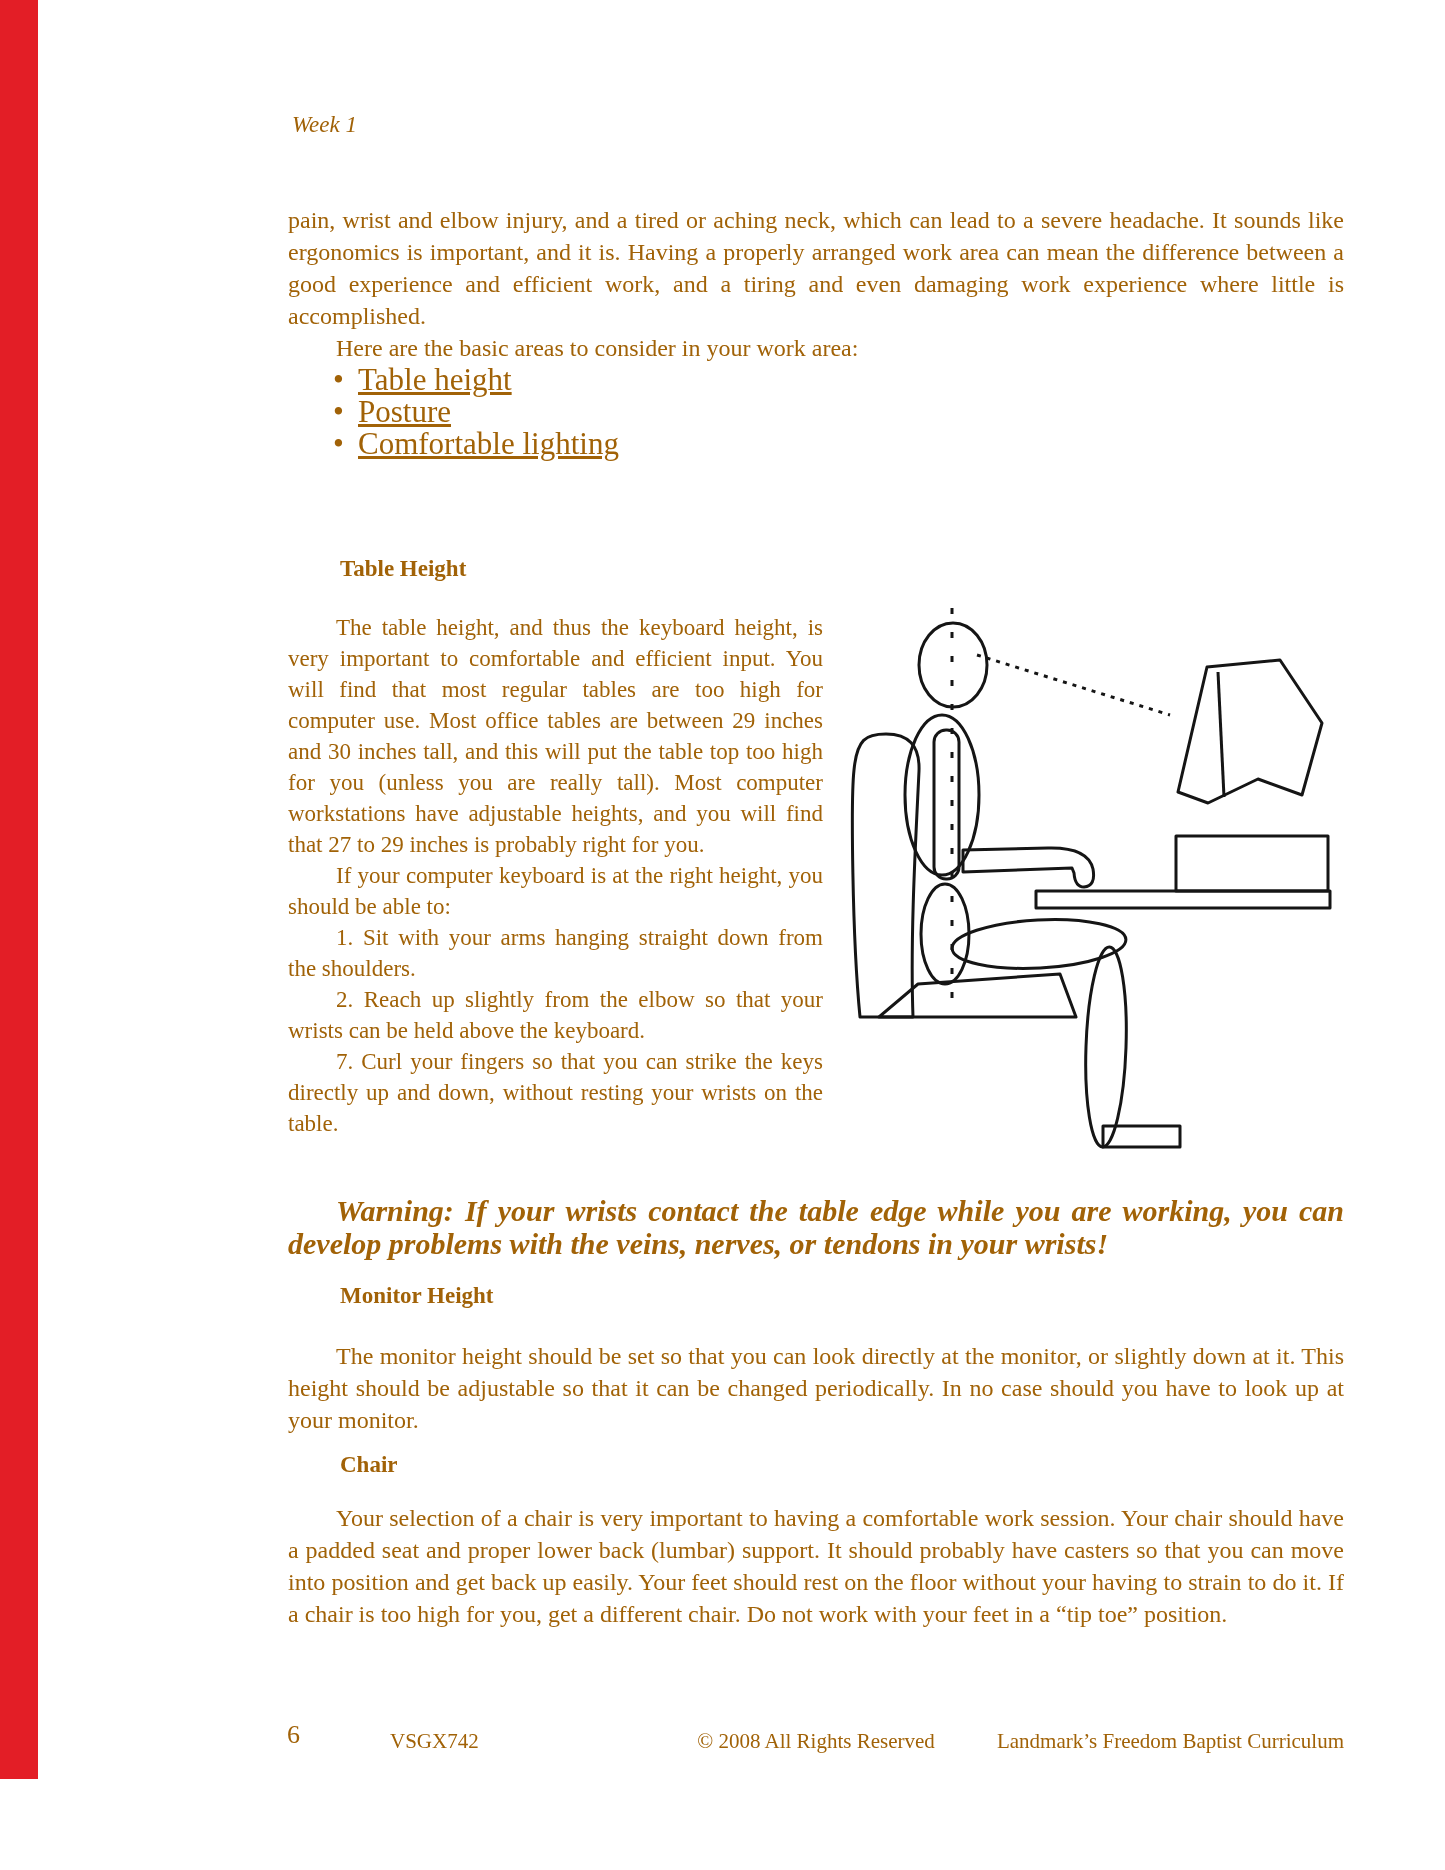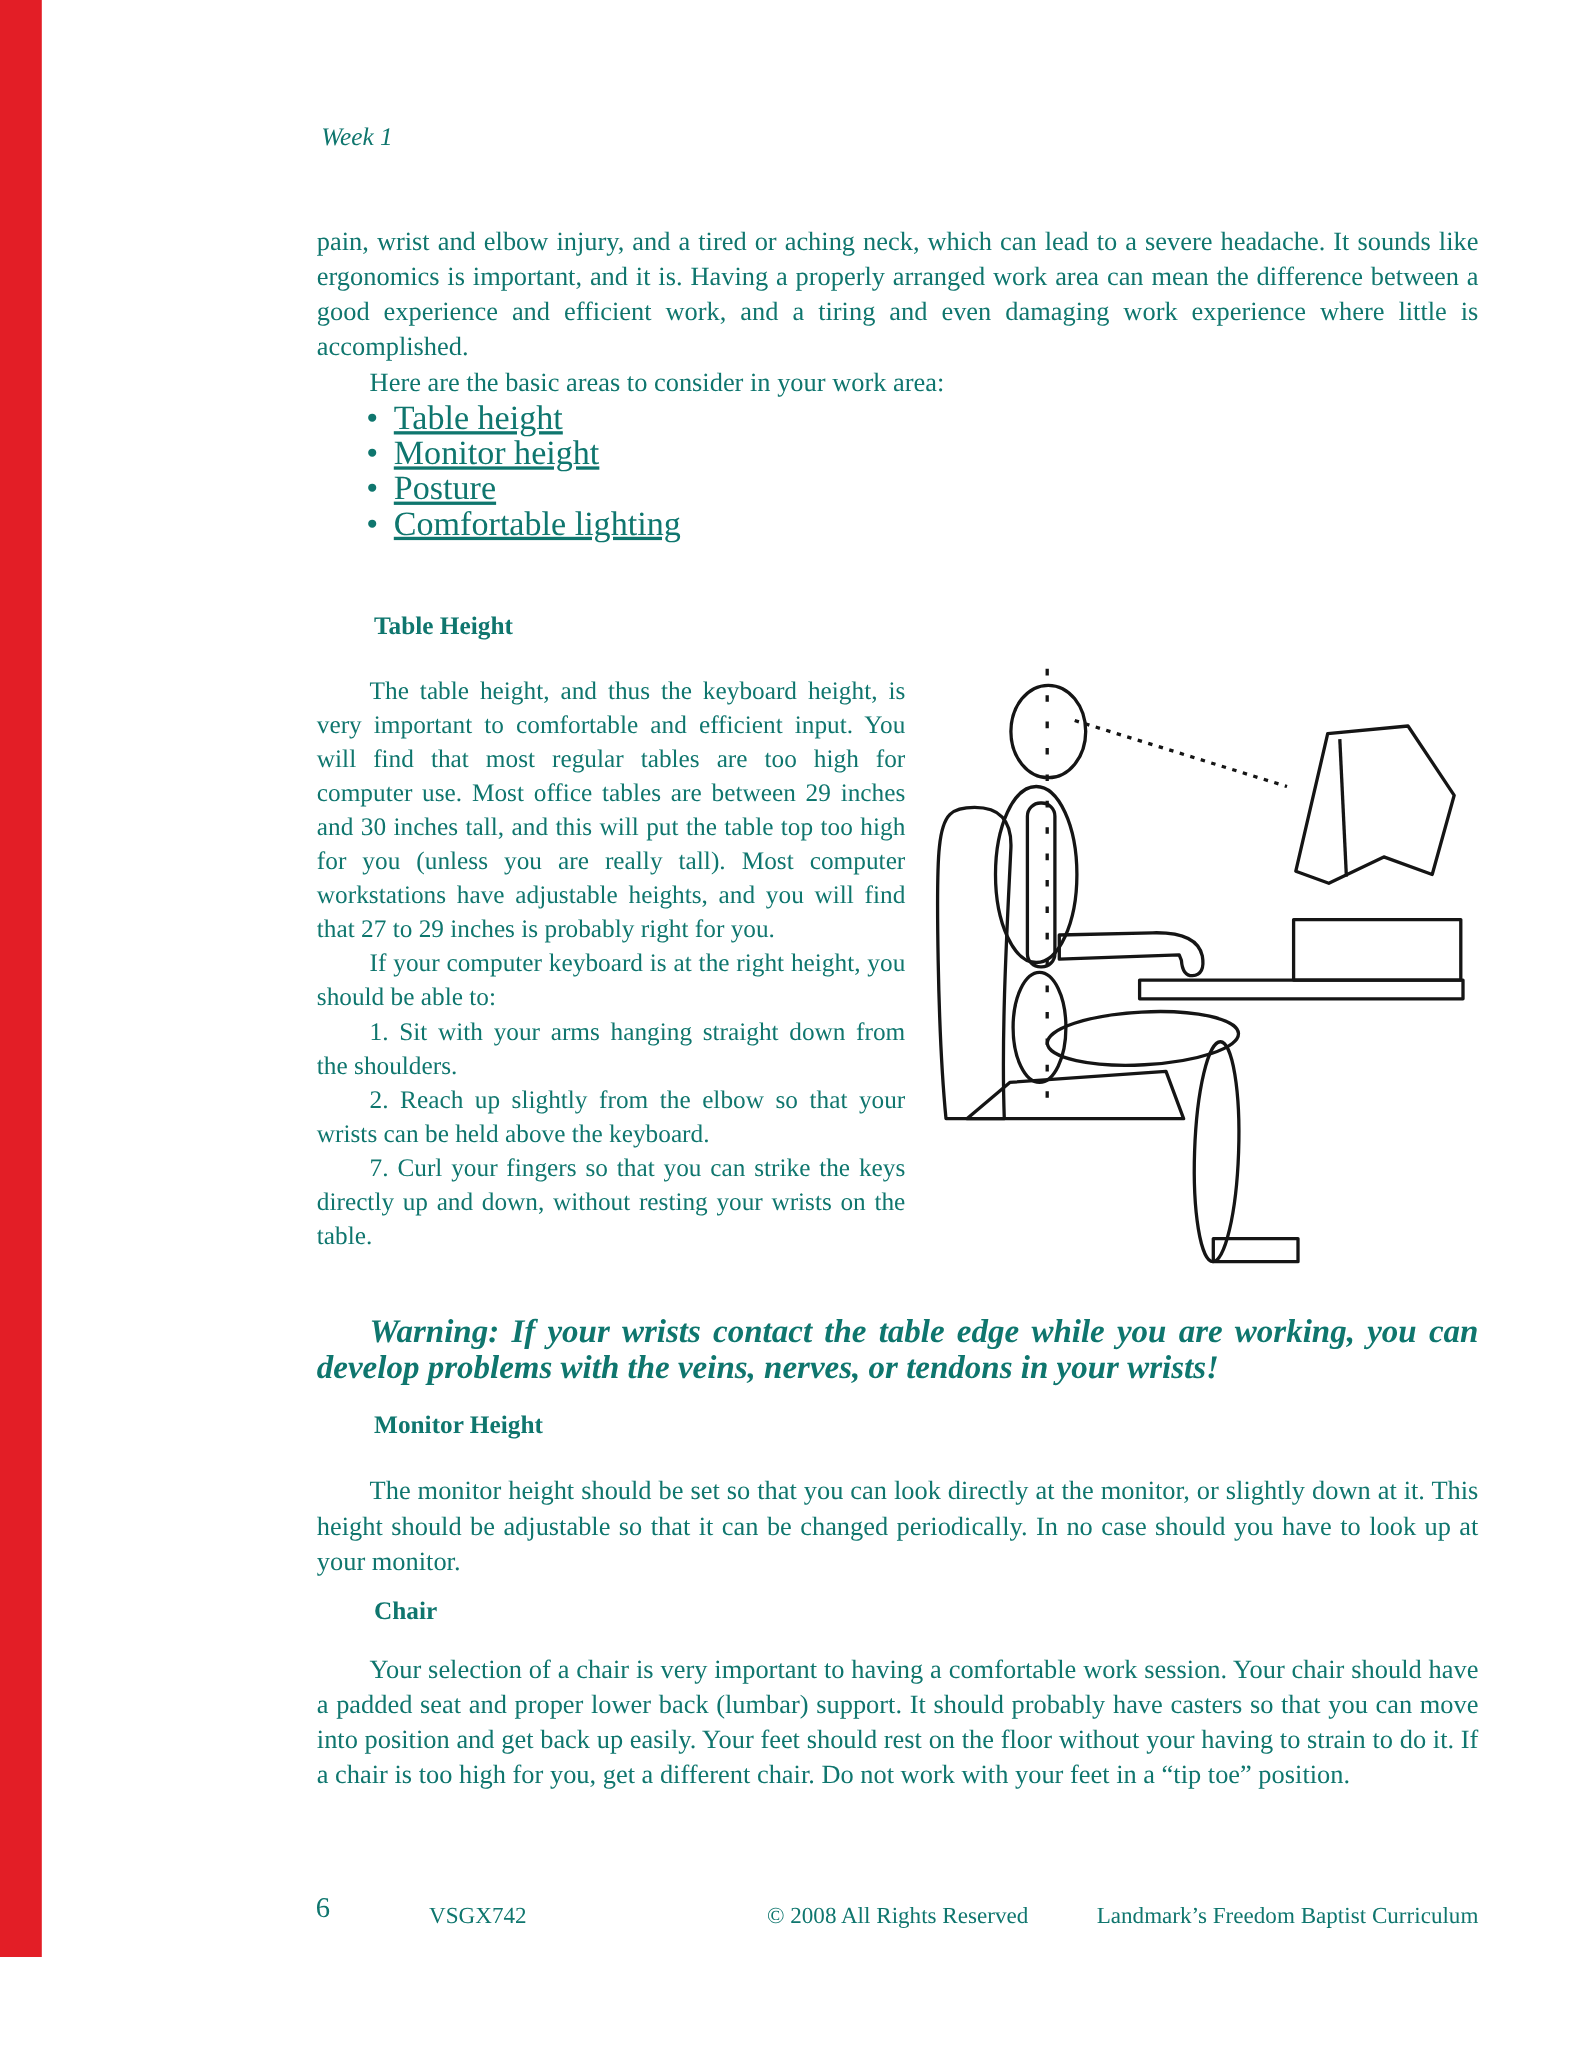--- a/index.html
+++ b/index.html
@@ -1,19 +1,19 @@
 <!DOCTYPE html>
 <html><head>
 <meta charset="utf-8">
 <style>
   html,body { margin:0; padding:0; background:#ffffff; }
   .page {
     position:relative; width:1445px; height:1779px; margin:0 auto;
     background:#ffffff; overflow:hidden;
-    font-family:"Liberation Serif", serif; color:#0f766e;
+    font-family:"Liberation Serif", serif; color:#a16207;
   }
   .stripe { position:absolute; left:0; top:0; width:38px; height:1870px; }
   .abs { position:absolute; }
   .week { font-style:italic; font-size:23px; }
   .body-text { font-size:24px; line-height:32px; text-align:justify; }
   .content { width:1056px; }
   p { margin:0; }
   .ind { text-indent:48px; }
   .heading { font-weight:bold; font-size:23px; }
   ul.bullets { list-style:none; margin:0; padding:0; }
@@ -32,21 +32,20 @@
 
   <div class="stripe abs" style="background-color: rgb(227, 30, 38);"></div>
 
   <div class="abs week" style="left:292px; top:112px;">Week 1</div>
 
   <div class="abs content" style="left:288px; top:204px;">
     <p class="body-text">pain, wrist and elbow injury, and a tired or aching neck, which can lead to a severe headache. It sounds like ergonomics is important, and it is. Having a properly arranged work area can mean the difference between a good experience and efficient work, and a tiring and even damaging work experience where little is accomplished.</p>
     <p class="body-text ind">Here are the basic areas to consider in your work area:</p>
     <ul class="bullets">
       <li><span class="blt">•</span><span>Table height</span></li>
-      <li><span class="blt">•</span><span>Monitor height</span></li>
       <li><span class="blt">•</span><span>Posture</span></li>
       <li><span class="blt">•</span><span>Comfortable lighting</span></li>
     </ul>
   </div>
 
   <div class="abs heading" style="left:340px; top:556px;">Table Height</div>
 
   <div class="abs col-text" style="left:288px; top:612px;">
     <p class="ind">The table height, and thus the keyboard height, is very important to comfortable and efficient input. You will find that most regular tables are too high for computer use. Most office tables are between 29 inches and 30 inches tall, and this will put the table top too high for you (unless you are really tall). Most computer workstations have adjustable heights, and you will find that 27 to 29 inches is probably right for you.</p>
     <p class="ind">If your computer keyboard is at the right height, you should be able to:</p>

